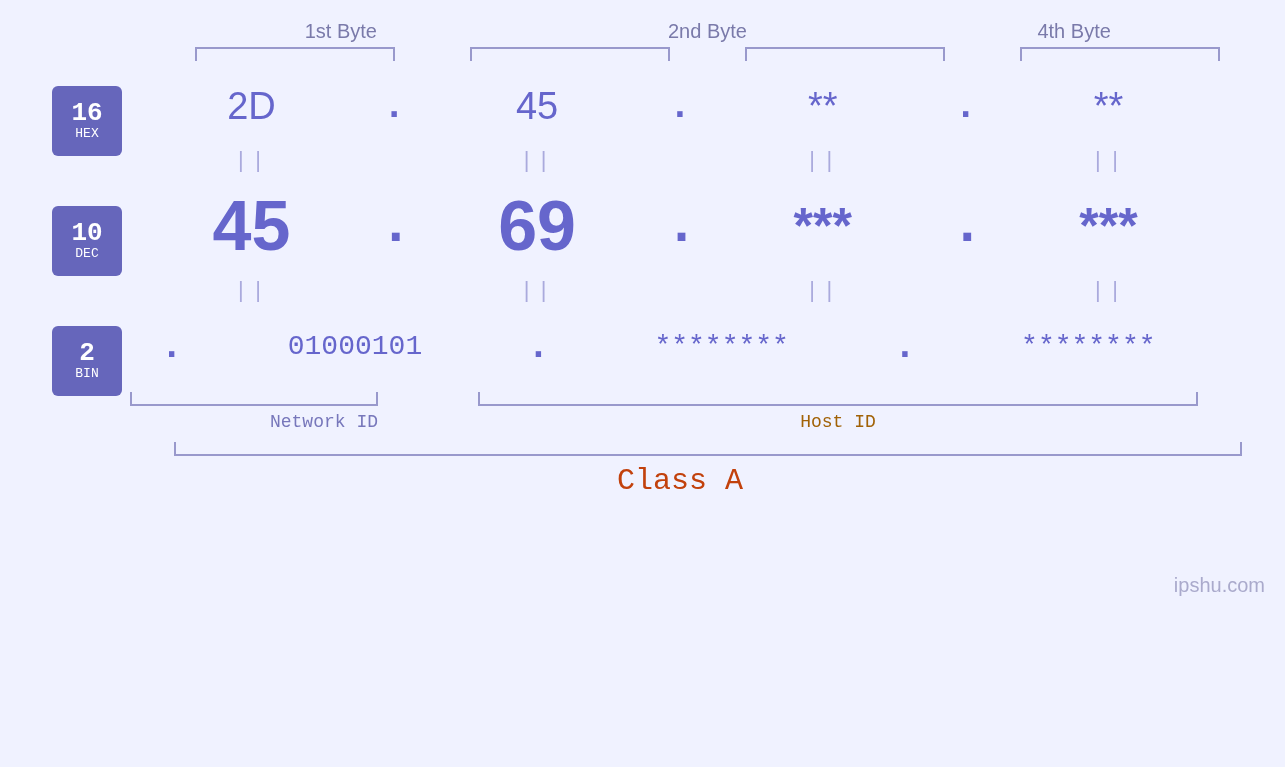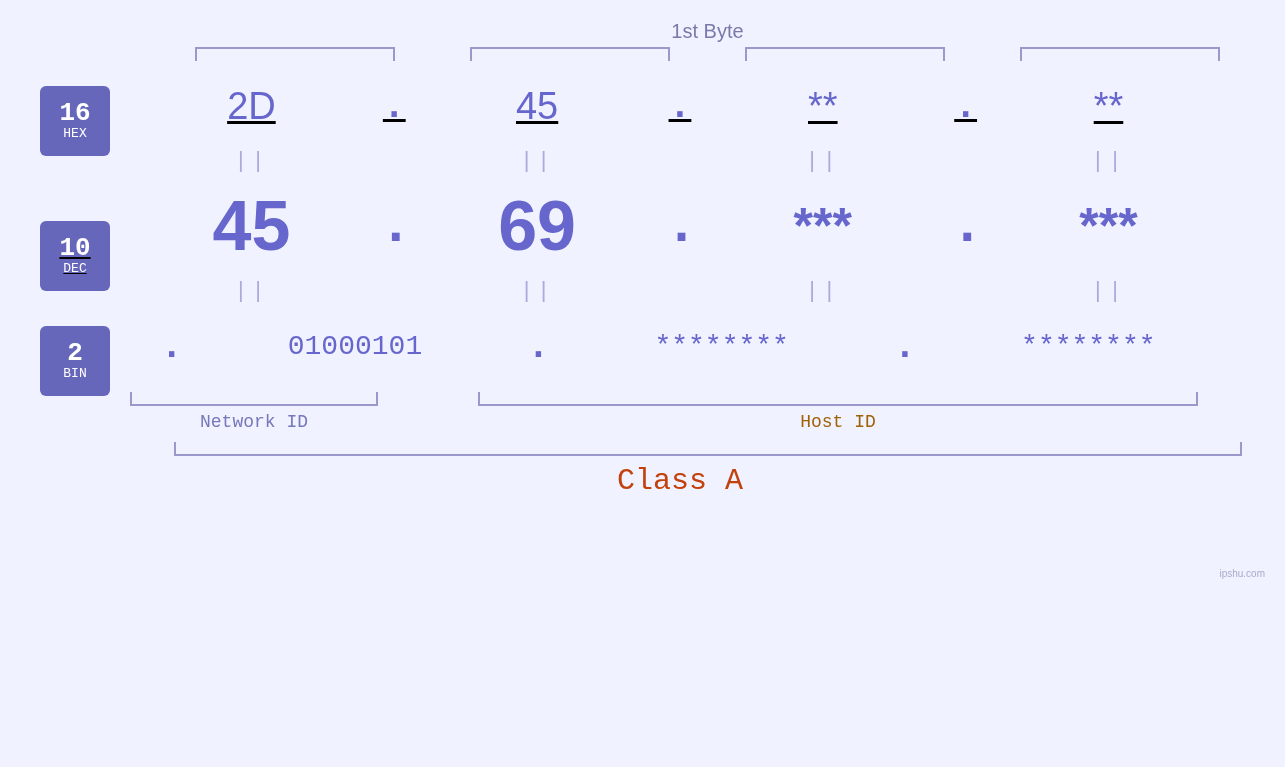--- a/index.html
+++ b/index.html
@@ -139,76 +139,78 @@
       font-size: 22px;
       letter-spacing: 4px;
     }
 
     .equals-gap {
       width: 30px;
     }
 
     .watermark {
       position: absolute;
-      bottom: 26px;
+      bottom: 8px;
       right: 20px;
       color: #aaaacc;
-      font-size: 10px;
+      font-size: 20px;
       font-family: Arial, sans-serif;
     }
   </style>
 </head>
 <body>
 
 <div class="container">
 
   <div class="header-row">
     <div class="byte-label">1st Byte</div>
+    <div class="byte-label">2nd Byte</div>
+    <div class="byte-label">4th Byte</div>
   </div>
 
   <div class="bracket-row">
     <div class="bracket"></div>
     <div class="bracket"></div>
     <div class="bracket"></div>
     <div class="bracket"></div>
   </div>
 
   <div style="display:flex; width:1285px; position:relative; margin-top:5px;">
 
-    <div style="display:flex; flex-direction:column; width:130px; padding-left:40px; padding-top:15px; gap:0;">
+    <div style="display:flex; flex-direction:column; width:130px; padding-left:52px; padding-top:15px; gap:0;">
 
       <div style="height:80px; display:flex; align-items:center;">
         <div class="badge">
           <span class="badge-num">16</span>
           <span class="badge-label">HEX</span>
         </div>
       </div>
 
       <div style="height:30px;"></div>
 
-      <div style="height:100px; display:flex; align-items:flex-end;text-decoration:underline;">
+      <div style="height:100px; display:flex; align-items:center;">
         <div class="badge">
           <span class="badge-num">10</span>
           <span class="badge-label">DEC</span>
         </div>
       </div>
 
       <div style="height:30px;"></div>
 
       <div style="height:80px; display:flex; align-items:center;">
         <div class="badge">
           <span class="badge-num">2</span>
           <span class="badge-label">BIN</span>
         </div>
       </div>
     </div>
 
     <div style="flex:1; display:flex; flex-direction:column; width:1100px;">
 
-      <div class="data-row" style="height:80px;text-decoration:underline;">
+      <div class="data-row" style="height:80px;">
         <div class="cell hex-val">2D</div>
         <div class="dot">.</div>
         <div class="cell hex-val">45</div>
         <div class="dot">.</div>
         <div class="cell hex-val">**</div>
         <div class="dot">.</div>
         <div class="cell hex-val">**</div>
       </div>
 
       <div class="equals-row">
@@ -250,21 +252,21 @@
         <div class="cell bin-val">********</div>
       </div>
 
       <div style="display:flex; align-items:flex-end; width:1100px; margin-top:6px;">
         <div style="width:248px; height:14px; border-bottom:2px solid #9999cc; border-left:2px solid #9999cc; border-right:2px solid #9999cc;"></div>
         <div style="width:100px;"></div>
         <div style="width:720px; height:14px; border-bottom:2px solid #9999cc; border-left:2px solid #9999cc; border-right:2px solid #9999cc;"></div>
       </div>
 
       <div style="display:flex; width:1100px; margin-top:6px;">
-        <div style="width:248px; text-align:center; color:#7777bb; font-size:18px; font-family:'Courier New',Courier,monospace;">Network ID</div>
+        <div style="width:248px; text-align:right; color:#7777bb; font-size:18px; font-family:'Courier New',Courier,monospace;">Network ID</div>
         <div style="width:100px;"></div>
         <div style="width:720px; text-align:center; color:#a16207; font-size:18px; font-family:'Courier New',Courier,monospace;">Host ID</div>
       </div>
 
       <div style="width:1068px; height:14px; border-bottom:2px solid #9999cc; border-left:2px solid #9999cc; border-right:2px solid #9999cc; margin:10px auto 0 auto;"></div>
 
       <div style="text-align:center; color:#c2410c; font-size:30px; font-family:'Courier New',Courier,monospace; margin-top:8px; width:1100px;">Class A</div>
 
     </div>
   </div>

